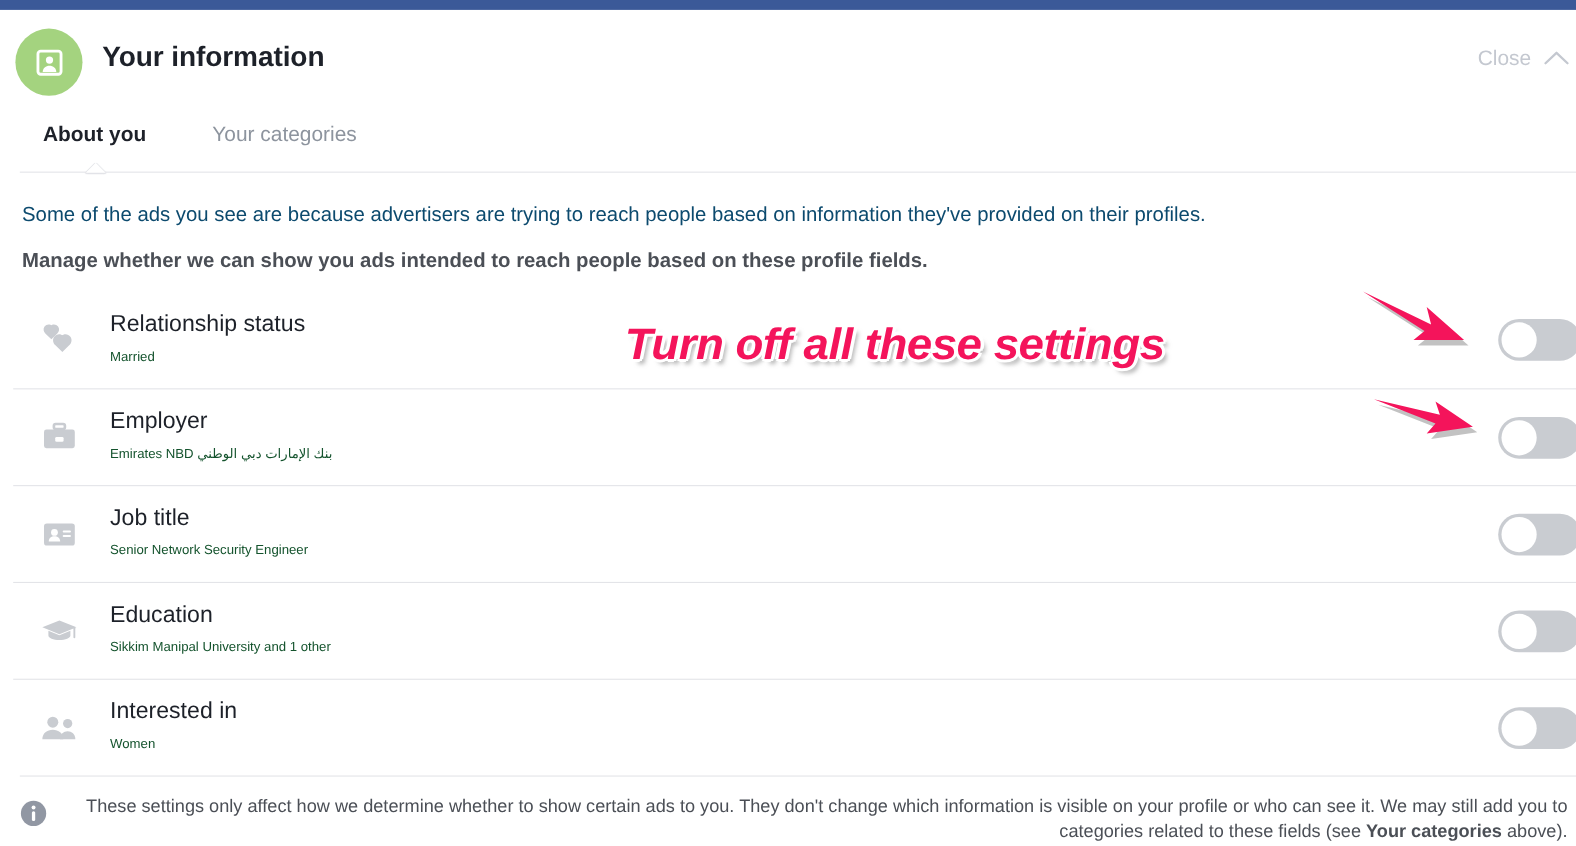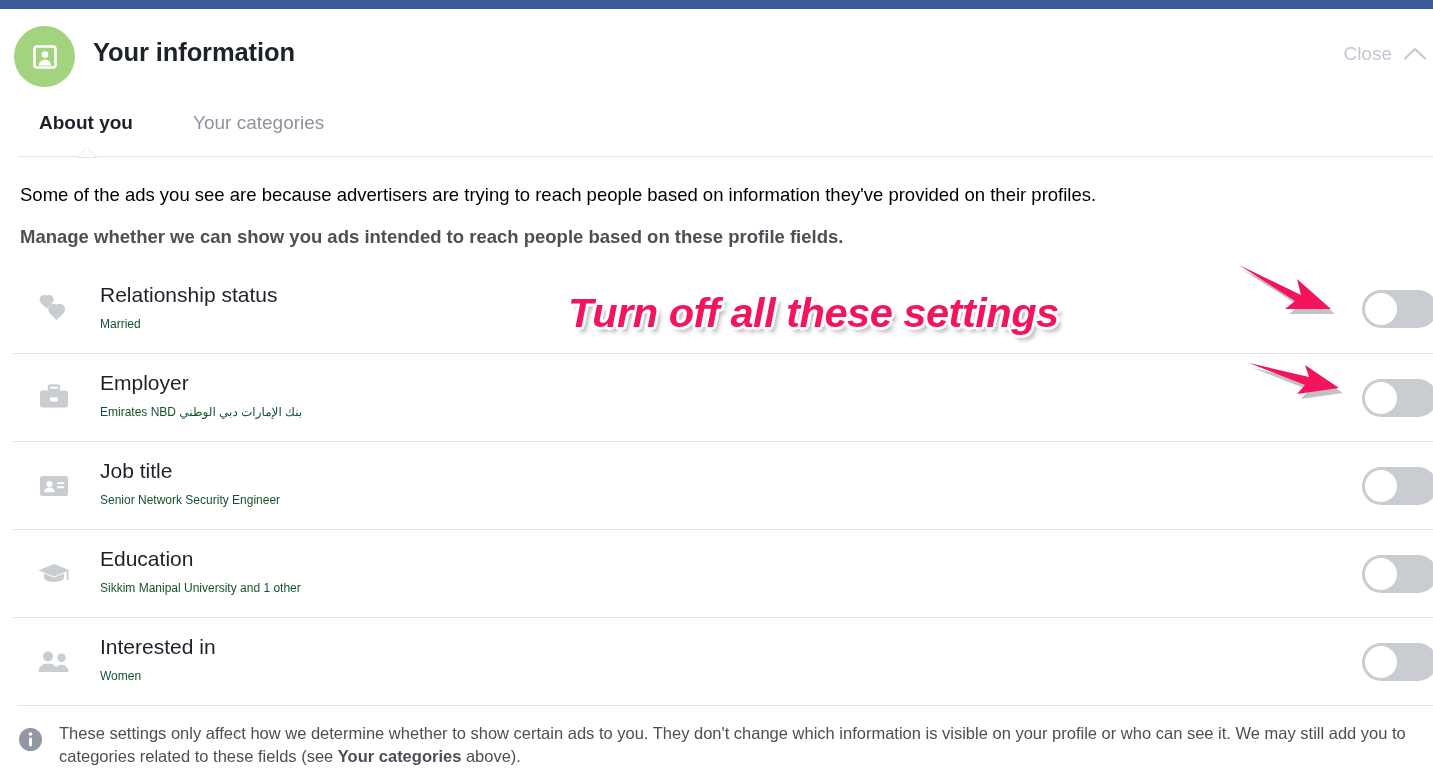--- a/index.html
+++ b/index.html
@@ -117,21 +117,21 @@
     border-right: 9px solid transparent;
     border-bottom: 9px solid #ffffff;
     filter: drop-shadow(0 1px 0 #e3e4e8) drop-shadow(-1px 0 0 #e3e4e8) drop-shadow(1px 0 0 #e3e4e8);
   }
 
   
   .intro-para {
     position: absolute;
     left: 20px; top: 184px;
     font-size: 18.5px;
-    color: #000000;
+    color: #0c4a6e;
     white-space: nowrap;
   }
   .manage-para {
     position: absolute;
     left: 20px; top: 226px;
     font-size: 18.5px;
     font-weight: bold;
     color: #4b4f56;
     white-space: nowrap;
   }
@@ -205,20 +205,21 @@
     background: #e3e4e8;
   }
   .footer {
     position: absolute;
     top: 722px; left: 0;
     width: 1433px;
     padding-left: 18px;
     padding-right: 8px;
     display: flex;
     gap: 16px;
+    text-align: right;
   }
   .info-icon { flex: 0 0 auto; margin-top: 5px; }
   .info-icon svg { display: block; }
   .footer-text {
     font-size: 16.5px;
     color: #4b4f56;
     line-height: 23px;
     max-width: 1385px;
   }
   .footer-text b { font-weight: bold; }

